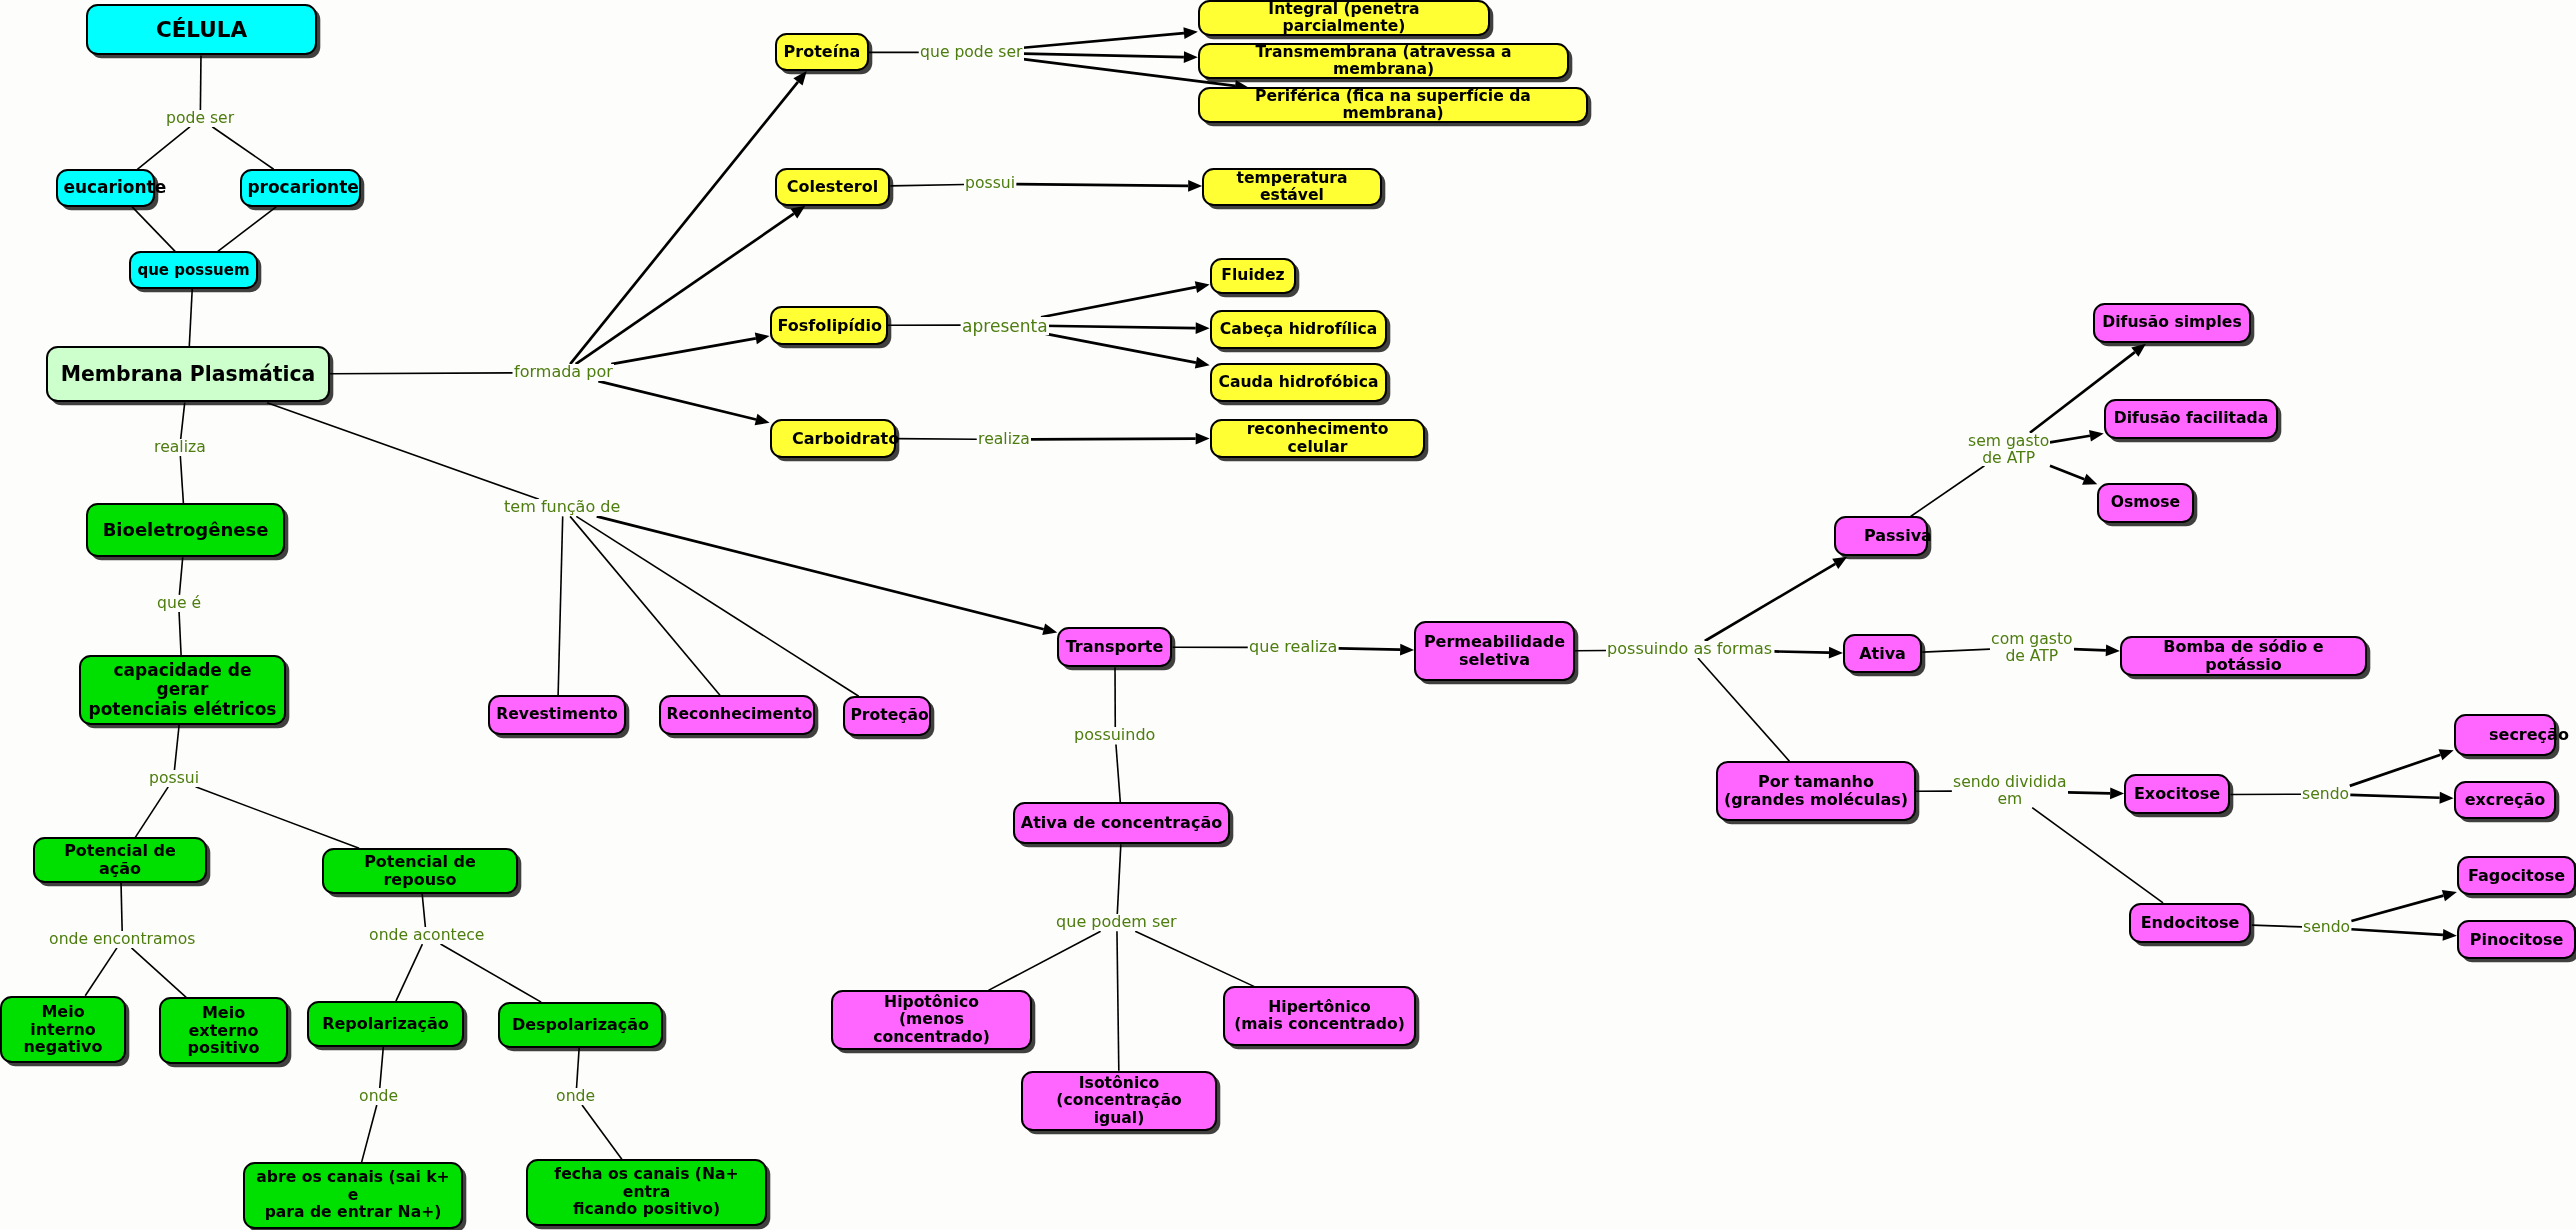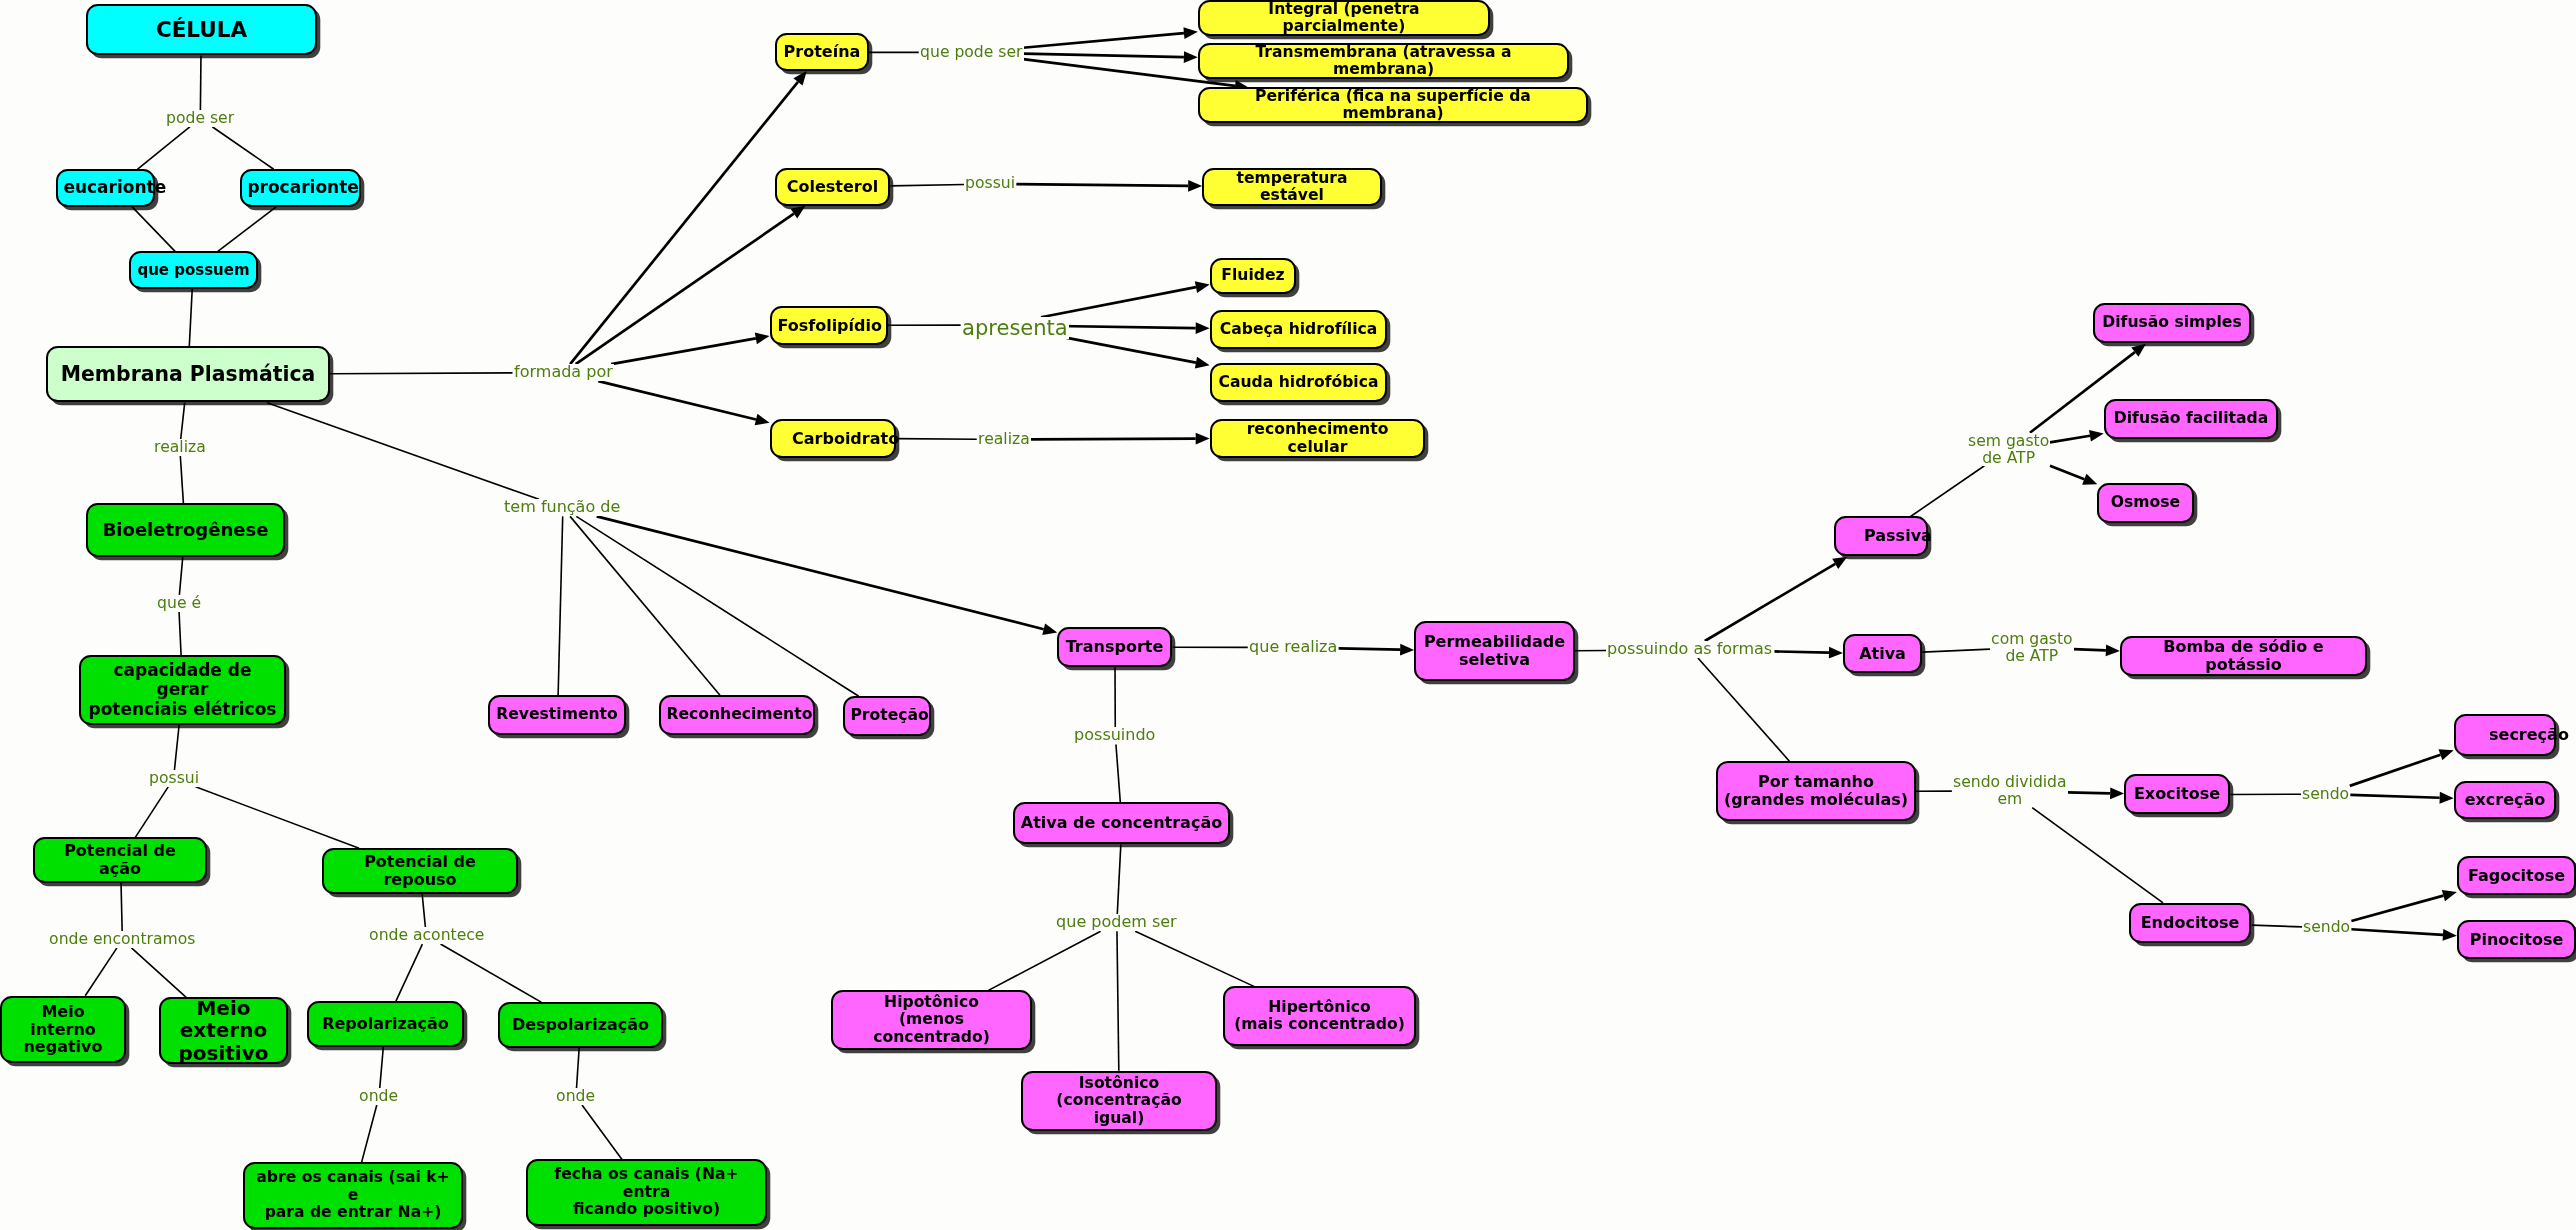--- a/index.html
+++ b/index.html
@@ -185,21 +185,21 @@
     </div>
     <div class="node green" style="left: 33px; top: 837px; width: 174px; height: 46px; font-size: 16px;">
       <span class="txt">Potencial de ação</span>
     </div>
     <div class="node green" style="left: 322px; top: 848px; width: 196px; height: 46px; font-size: 16px;">
       <span class="txt">Potencial de repouso</span>
     </div>
     <div class="node green" style="left: 0px; top: 996px; width: 126px; height: 67px; font-size: 16px;">
       <span class="txt">Meio interno<br>negativo</span>
     </div>
-    <div class="node green" style="left: 159px; top: 997px; width: 129px; height: 67px; font-size: 20px;">
+    <div class="node green" style="left: 159px; top: 997px; width: 129px; height: 67px; font-size: 16px;">
       <span class="txt">Meio externo<br>positivo</span>
     </div>
     <div class="node green" style="left: 307px; top: 1001px; width: 157px; height: 46px; font-size: 16px;">
       <span class="txt">Repolarização</span>
     </div>
     <div class="node green" style="left: 498px; top: 1002px; width: 165px; height: 46px; font-size: 16px;">
       <span class="txt">Despolarização</span>
     </div>
     <div class="node green" style="left: 243px; top: 1162px; width: 220px; height: 67px; font-size: 15.6px;">
       <span class="txt">abre os canais (sai k+ e<br>para de entrar Na+)</span>
@@ -314,21 +314,21 @@
     <div class="linklabel" style="left: 156px; top: 595px; font-size: 15.6px;">que é</div>
     <div class="linklabel" style="left: 148px; top: 770px; font-size: 15.6px;">possui</div>
     <div class="linklabel" style="left: 48px; top: 931px; font-size: 15.6px;">onde encontramos</div>
     <div class="linklabel" style="left: 368px; top: 927px; font-size: 15.6px;">onde acontece</div>
     <div class="linklabel" style="left: 358px; top: 1088px; font-size: 15.6px;">onde</div>
     <div class="linklabel" style="left: 555px; top: 1088px; font-size: 15.6px;">onde</div>
     <div class="linklabel" style="left: 513px; top: 364px; font-size: 16px;">formada por</div>
     <div class="linklabel" style="left: 503px; top: 499px; font-size: 16px;">tem função de</div>
     <div class="linklabel" style="left: 919px; top: 44px; font-size: 15.6px;">que pode ser</div>
     <div class="linklabel" style="left: 964px; top: 175px; font-size: 15.6px;">possui</div>
-    <div class="linklabel" style="left: 961px; top: 317px; font-size: 21px;">apresenta</div>
+    <div class="linklabel" style="left: 961px; top: 317px; font-size: 17px;">apresenta</div>
     <div class="linklabel" style="left: 977px; top: 431px; font-size: 15.6px;">realiza</div>
     <div class="linklabel" style="left: 1248px; top: 639px; font-size: 16px;">que realiza</div>
     <div class="linklabel" style="left: 1073px; top: 727px; font-size: 16px;">possuindo</div>
     <div class="linklabel" style="left: 1055px; top: 914px; font-size: 16px;">que podem ser</div>
     <div class="linklabel" style="left: 1606px; top: 641px; font-size: 16px;">possuindo as formas</div>
     <div class="linklabel" style="left: 1967px; top: 433px; font-size: 15.6px;">sem gasto<br>de ATP</div>
     <div class="linklabel" style="left: 1990px; top: 631px; font-size: 15.6px;">com gasto<br>de ATP</div>
     <div class="linklabel" style="left: 1952px; top: 774px; font-size: 15.6px;">sendo dividida<br>em</div>
     <div class="linklabel" style="left: 2301px; top: 786px; font-size: 15.6px;">sendo</div>
     <div class="linklabel" style="left: 2302px; top: 919px; font-size: 15.6px;">sendo</div>

